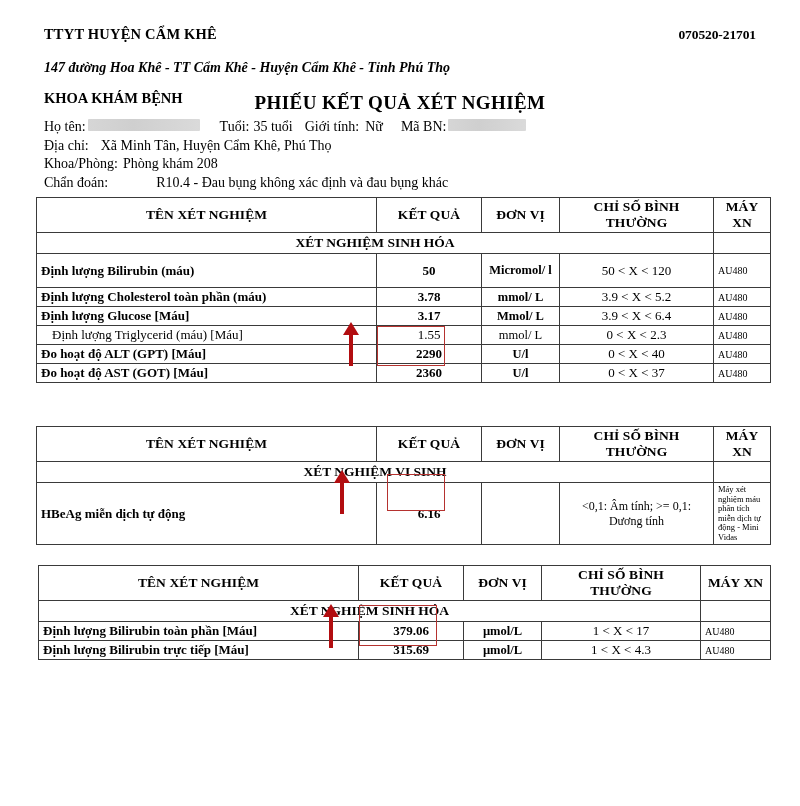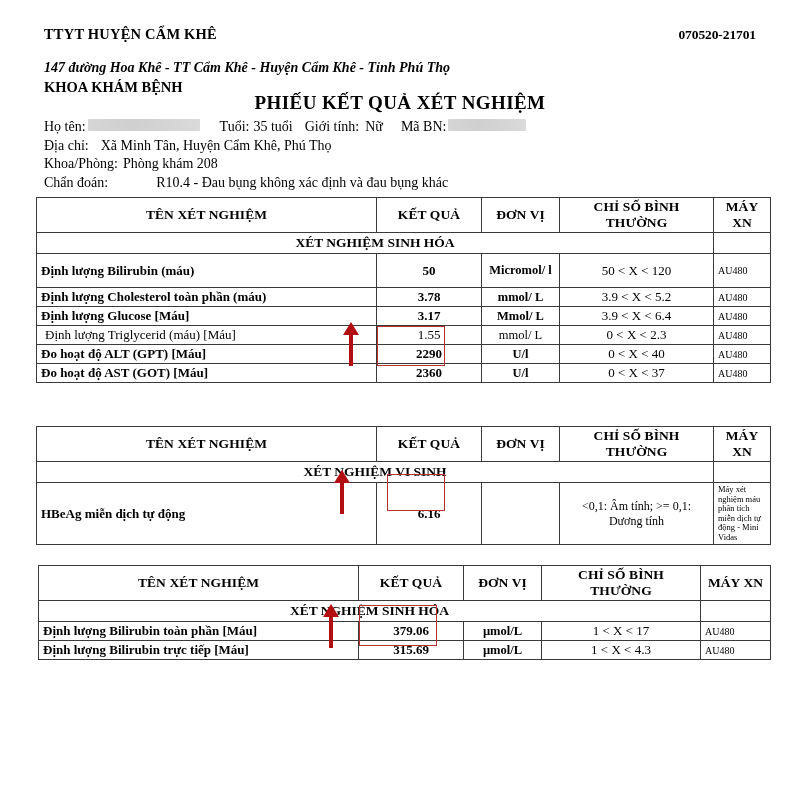--- a/index.html
+++ b/index.html
@@ -40,21 +40,21 @@
   }
   .org-address {
     font-weight: bold;
     font-style: italic;
     font-size: 14px;
     margin-top: 17px;
   }
   .org-dept {
     font-weight: bold;
     font-size: 14.5px;
-    margin-top: 3px;
+    margin-top: 14px;
   }
 
   .main-title {
     position: absolute;
     left: 0;
     top: 92px;
     width: 800px;
     text-align: center;
     font-weight: bold;
     font-size: 19px;
@@ -106,21 +106,21 @@
     height: 20px;
     letter-spacing: 0.1px;
   }
   .section-row td {
     text-align: center;
     font-weight: bold;
     font-size: 13.5px;
     height: 18px;
   }
   .c-name   { text-align: left; font-weight: bold; padding-left: 5px; position: relative; }
-  .c-name.plain { font-weight: normal; padding-left: 8px; }
+  .c-name.plain { font-weight: normal; padding-left: 15px; }
   .c-result { text-align: center; font-weight: bold; }
   .c-unit   { text-align: center; font-weight: bold; font-size: 12.5px; }
   .c-ref    { text-align: center; font-weight: normal; font-size: 13px; }
   .c-mach   { text-align: left; font-weight: normal; font-size: 10px; padding-left: 4px; }
 
   
   .hl-box {
     position: absolute;
     border: 1.6px solid #b5322f;
     box-sizing: border-box;

